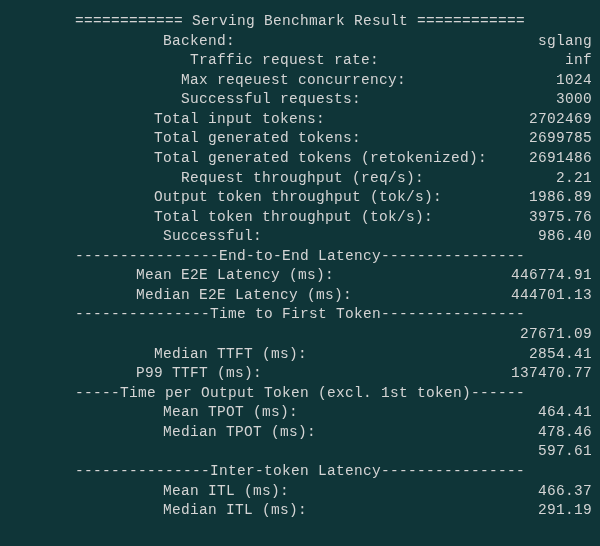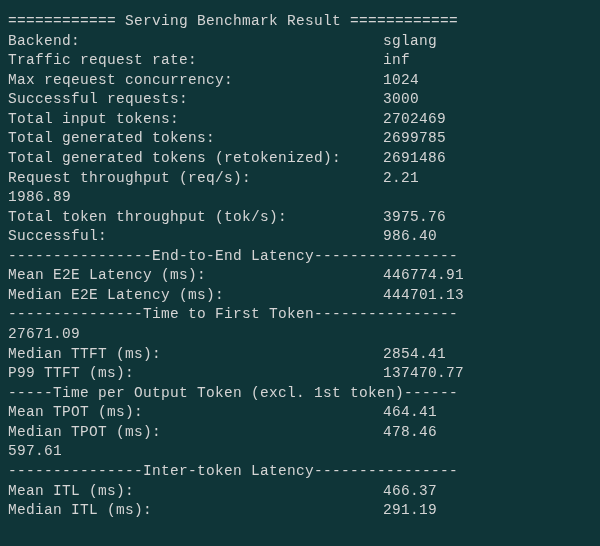--- a/index.html
+++ b/index.html
@@ -9,48 +9,50 @@
       font-family: 'Courier New', Courier, monospace;
       font-size: 14.5px;
       line-height: 1.35;
       padding: 12px 8px;
       width: 600px;
       letter-spacing: 0.3px;
     }
     .line {
       white-space: pre;
       display: flex;
+      justify-content: flex-end;
     }
     .label {
       display: inline-block;
       width: 375px;
       flex-shrink: 0;
     }
     .value {
       display: inline-block;
     }
     .header, .section, .footer {
       white-space: pre;
+      text-align: center;
     }
   </style>
 </head>
 <body>
 
 <div class="header">============ Serving Benchmark Result ============</div>
 
 <div id="rows-main">
     <div class="line"><span class="label">Backend:</span><span class="value">sglang</span></div>
     <div class="line"><span class="label">Traffic request rate:</span><span class="value">inf</span></div>
     <div class="line"><span class="label">Max reqeuest concurrency:</span><span class="value">1024</span></div>
     <div class="line"><span class="label">Successful requests:</span><span class="value">3000</span></div>
     <div class="line"><span class="label">Total input tokens:</span><span class="value">2702469</span></div>
     <div class="line"><span class="label">Total generated tokens:</span><span class="value">2699785</span></div>
     <div class="line"><span class="label">Total generated tokens (retokenized):</span><span class="value">2691486</span></div>
     <div class="line"><span class="label">Request throughput (req/s):</span><span class="value">2.21</span></div>
-    <div class="line"><span class="value">1986.89</span></div>
+    <div class="line"><span class="label">Output token throughput (tok/s):</span><span class="value">1986.89</span></div>
     <div class="line"><span class="label">Total token throughput (tok/s):</span><span class="value">3975.76</span></div>
     <div class="line"><span class="label">Successful:</span><span class="value">986.40</span></div>
   </div>
 
 <div class="section">----------------End-to-End Latency----------------</div>
 <div id="rows-e2e">
     <div class="line"><span class="label">Mean E2E Latency (ms):</span><span class="value">446774.91</span></div>
     <div class="line"><span class="label">Median E2E Latency (ms):</span><span class="value">444701.13</span></div>
   </div>
 

